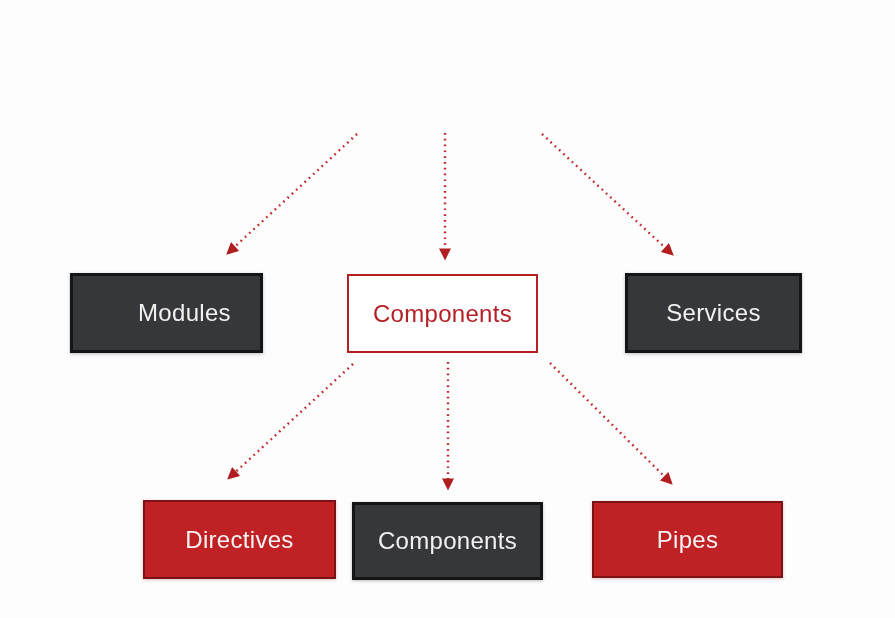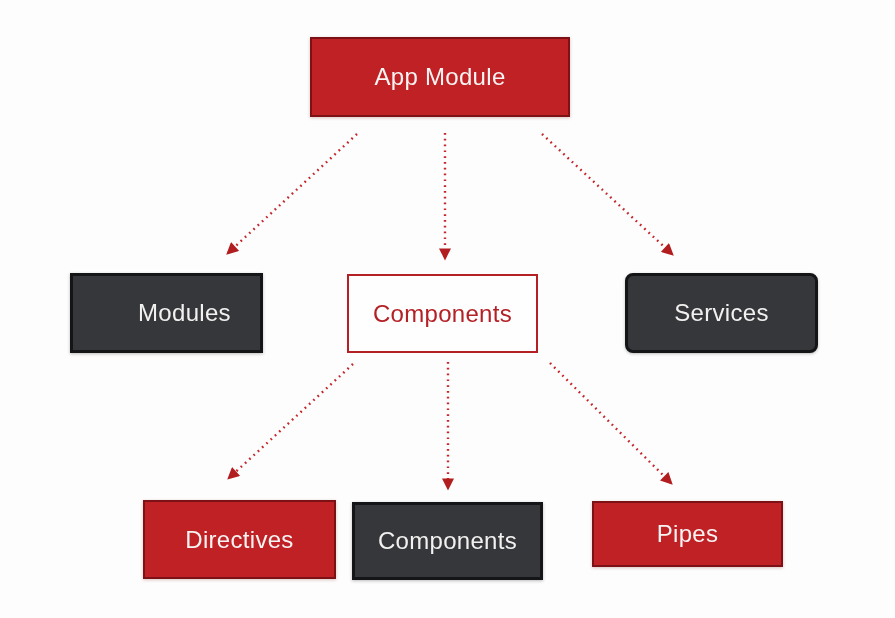--- a/index.html
+++ b/index.html
@@ -52,47 +52,44 @@
   }
   .node.red-outline {
     background: #fefefe;
     border: 2px solid #b52025;
     color: #b32025;
   }
   
   #node-app-module   { left: 310px; top: 37px;  width: 260px; height: 80px; }
   #node-modules      { left: 70px;  top: 273px; width: 193px; height: 80px; padding-left: 36px; }
   #node-components   { left: 347px; top: 274px; width: 191px; height: 79px; }
-  #node-services     { left: 625px; top: 273px; width: 193px; height: 80px; border-radius: 8px; }
+  #node-services     { left: 625px; top: 273px; width: 177px; height: 80px; }
   #node-directives   { left: 113px; top: 500px; width: 193px; height: 79px; margin-left: 30px; }
   #node-components-2 { left: 352px; top: 502px; width: 191px; height: 78px; }
-  #node-pipes        { left: 592px; top: 501px; width: 191px; height: 66px; }
+  #node-pipes        { left: 592px; top: 501px; width: 191px; height: 77px; }
 </style>
 </head>
 <body>
 
 <div class="canvas">
 
   <svg class="edges-svg" viewBox="0 0 895 618" xmlns="http://www.w3.org/2000/svg">
     <defs>
       <marker id="arrowhead" viewBox="0 0 10 10" refX="8" refY="5" markerWidth="13" markerHeight="12" markerUnits="userSpaceOnUse" orient="auto">
         <path d="M0,0 L10,5 L0,10 Z" fill="#b21d20"></path>
       </marker>
     </defs>
     <line class="edge-line" x1="357" y1="134" x2="228" y2="253" marker-end="url(#arrowhead)"></line>
     <line class="edge-line" x1="445" y1="133" x2="445" y2="258" marker-end="url(#arrowhead)"></line>
     <line class="edge-line" x1="542" y1="134" x2="672" y2="254" marker-end="url(#arrowhead)"></line>
     <line class="edge-line" x1="353" y1="364" x2="229" y2="478" marker-end="url(#arrowhead)"></line>
     <line class="edge-line" x1="448" y1="362" x2="448" y2="488" marker-end="url(#arrowhead)"></line>
     <line class="edge-line" x1="550" y1="363" x2="671" y2="483" marker-end="url(#arrowhead)"></line>
   </svg>
 
-  <div class="node red-filled" id="node-app-module">
-    <span>App Module</span>
-  </div>
 
   <div class="node dark-filled" id="node-modules">
     <span>Modules</span>
   </div>
 
   <div class="node red-outline" id="node-components">
     <span>Components</span>
   </div>
 
   <div class="node dark-filled" id="node-services">

